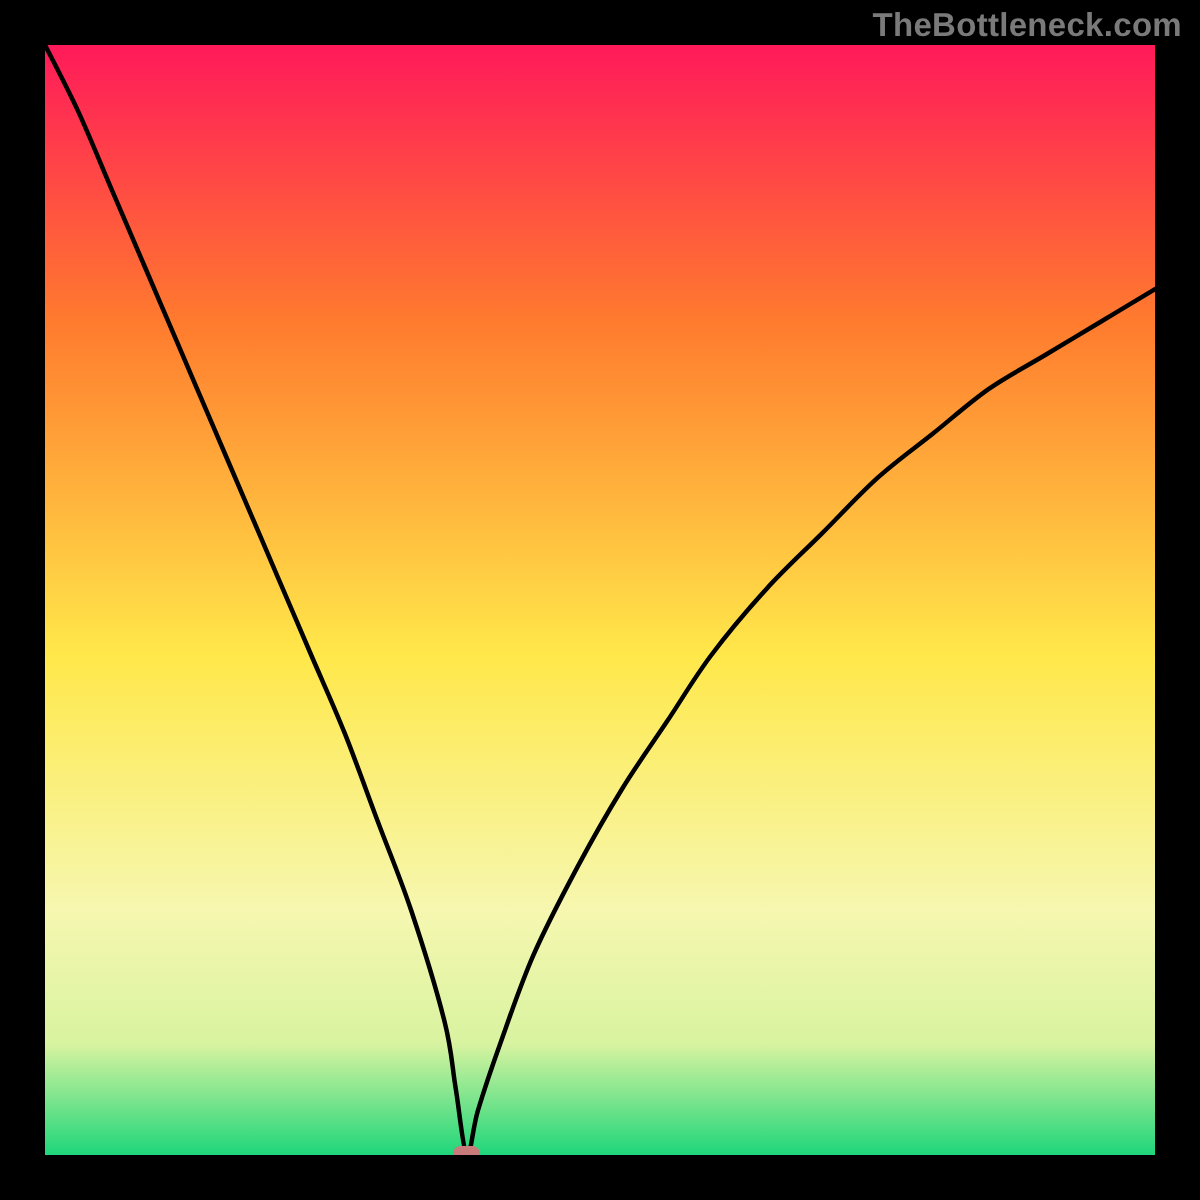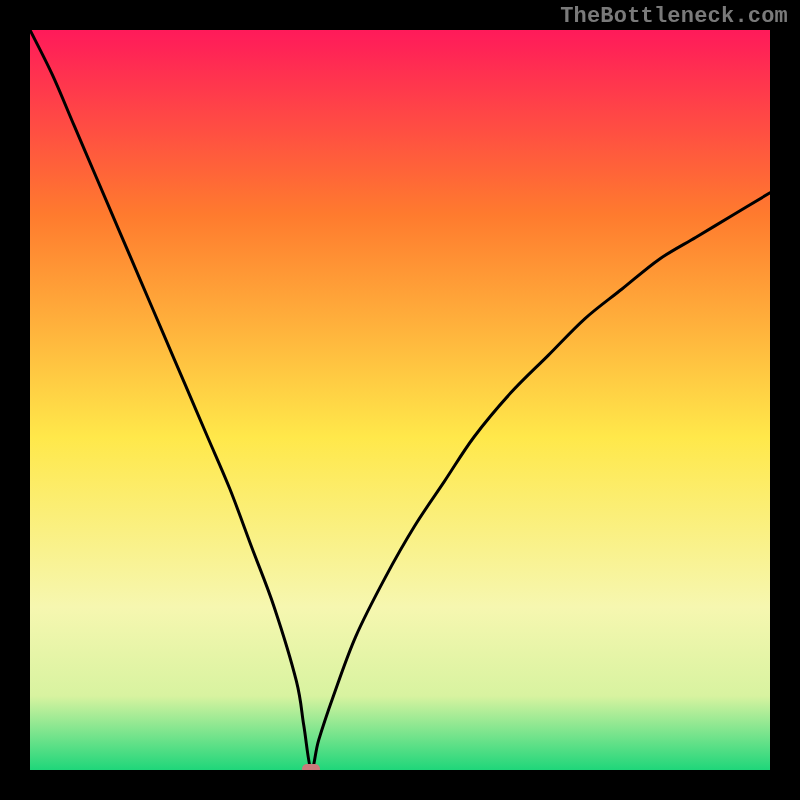--- a/index.html
+++ b/index.html
@@ -15,21 +15,21 @@
     background: #000;
   }
   .watermark {
     position: absolute;
     top: 4px;
     right: 12px;
     color: #7a7a7a;
     font-size: 22px;
     font-weight: 600;
     letter-spacing: 0.2px;
-    font-family: Liberation Mono, monospace;
+    font-family: Liberation Sans, sans-serif;
   }
   .plot-frame {
     position: absolute;
     left: 30px;
     top: 30px;
     width: 740px;
     height: 740px;
     background: #000; 
     overflow: hidden;
   }

